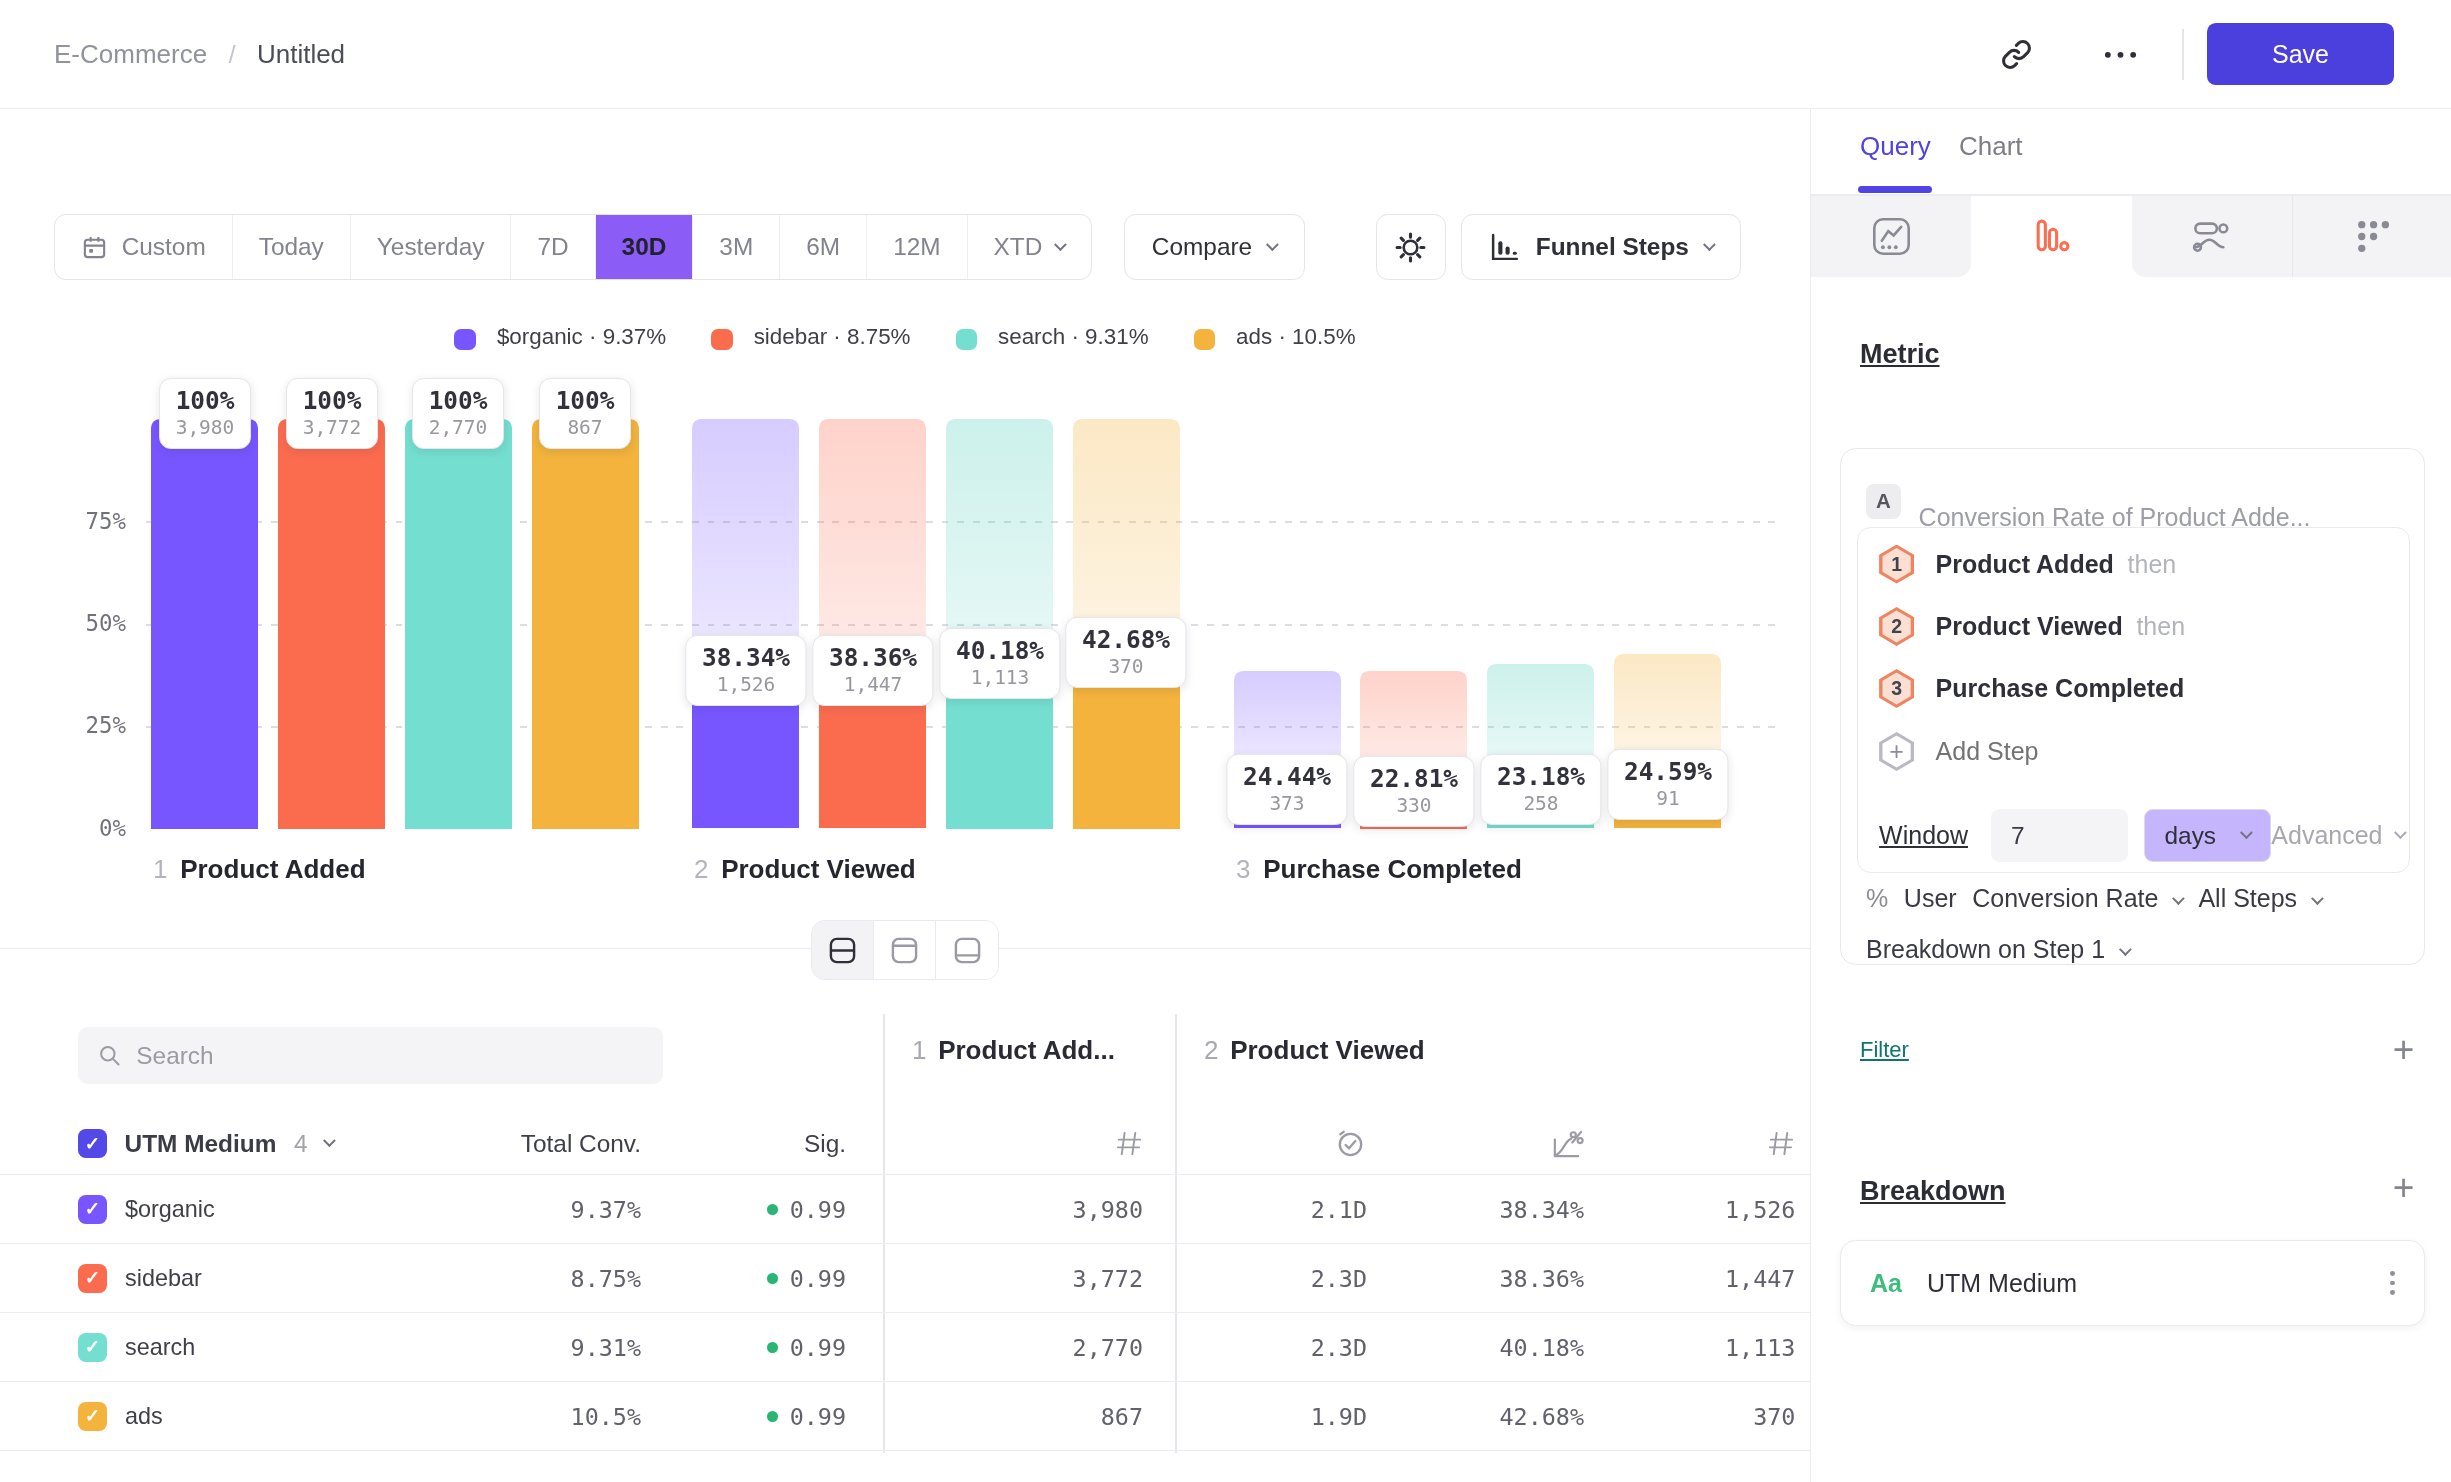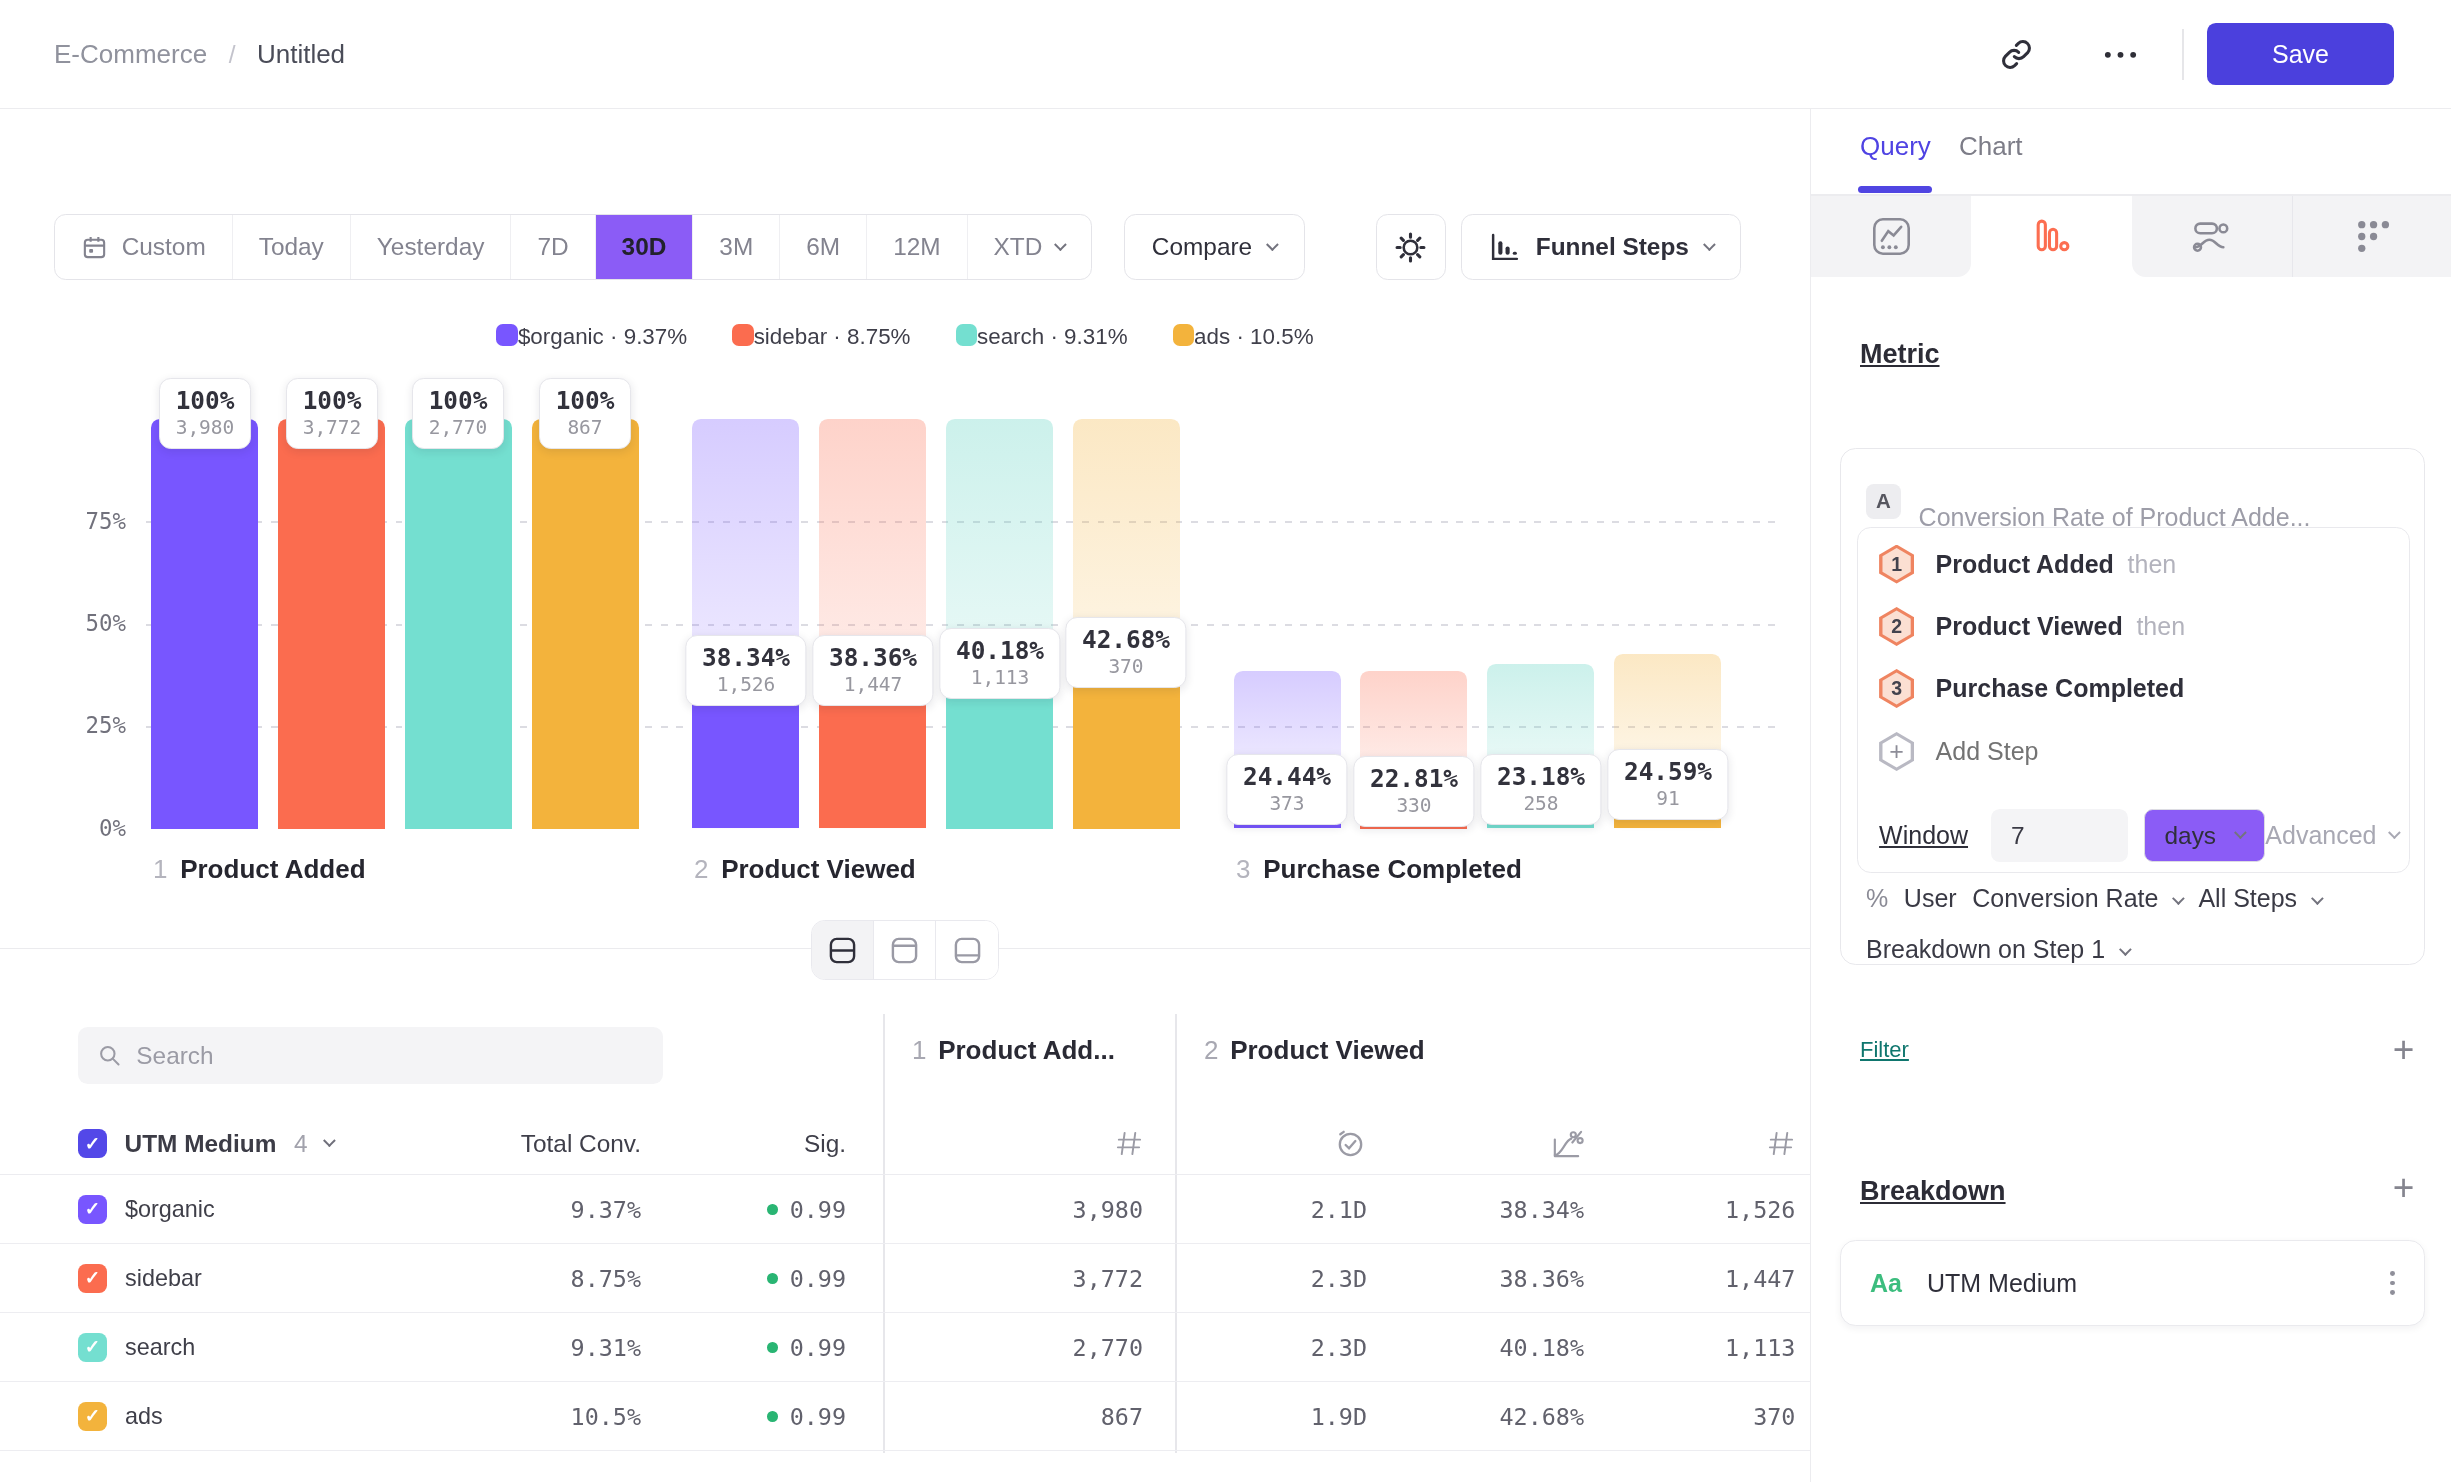--- a/index.html
+++ b/index.html
@@ -35,21 +35,21 @@
   .tb-btn { display:flex; align-items:center; gap:15.6px; height:66px; padding:0 27px;
     border:1.5px solid #e4e4e9; border-radius:11.7px; background:#fff; font-size:24.4px; color:#2f2f3a;
     font-weight:500; cursor:pointer; white-space:nowrap; }
   .chev { width:10.7px; height:10.7px; border-right:2.4px solid #73737e; border-bottom:2.4px solid #73737e;
     transform:rotate(45deg) translate(-2px,-2px); display:inline-block; flex:none; }
   .chev.small { width:8.8px; height:8.8px; }
 
   
   #legend { position:absolute; left:0; top:215px; width:1810px; display:flex; justify-content:center;
     gap:45px; align-items:center; }
-  .legend-item { display:flex; align-items:flex-start; gap:0; }
+  .legend-item { display:flex; align-items:flex-end; gap:21px; }
   .legend-swatch { width:21.5px; height:21.5px; border-radius:6.8px; flex:none; }
   .legend-label { font-size:22.4px; color:#3f3f4a; font-weight:500; }
 
   
   #chart { position:absolute; left:0; top:261px; width:1810px; height:532px; }
   .gridline { position:absolute; left:146px; width:1638px; height:2px;
     background:repeating-linear-gradient(to right,#dcdce2 0 6.8px,transparent 6.8px 15.6px); }
   .ytick { position:absolute; left:60px; width:66px; text-align:right;
     font-family:"DejaVu Sans Mono",monospace; font-size:22.4px; color:#71717c; }
   .bar { position:absolute; border-radius:8.8px 8.8px 0 0; }
@@ -141,21 +141,21 @@
   .step-name { font-size:25px; font-weight:700; color:#2f2f3a; }
   .step-then { font-size:25px; color:#b3b3bd; margin-left:-7.8px; }
   .step-name.gray { color:#737373; font-weight:400; }
   #window-row { position:absolute; left:21.5px; top:281px; width:512px; height:53px; display:flex;
     align-items:center; }
   #window-label { font-size:25px; color:#2f2f3a; font-weight:500;text-decoration:underline; }
   #window-input { margin-left:23.4px; width:137px; height:53px; background:#f4f4f6; border:none;
     border-radius:8.8px; font-size:24.4px; color:#3a3a45; padding:0 19.5px; outline:none;
     font-family:"Liberation Sans",sans-serif; }
   #window-unit { margin-left:15.6px; height:53px; padding:0 19.5px; border:1.5px solid #dcdce2;
-    border-radius:8.8px; background:#8b5cf6; display:flex; align-items:center; gap:20px; font-size:24.4px;
+    border-radius:8.8px; background:#c4b5fd; display:flex; align-items:center; gap:26px; font-size:24.4px;
     color:#2f2f3a; font-weight:500; cursor:pointer; }
   #advanced { margin-left:auto; display:flex; align-items:center; gap:13.7px; font-size:25px;
     color:#a8a8b3; cursor:pointer; }
   #advanced .chev { border-color:#a8a8b3; }
   .card-row { position:absolute; left:25px; display:flex; align-items:center; gap:15.6px; font-size:25px;
     color:#3a3a45; font-weight:500; cursor:pointer; }
   .card-row .chev { transform:rotate(45deg); }
 
   #breakdown-card { position:absolute; left:29px; top:1131px; width:585px; height:86px;
     border:1.5px solid #eaeaee; border-radius:15.6px; background:#fff;

